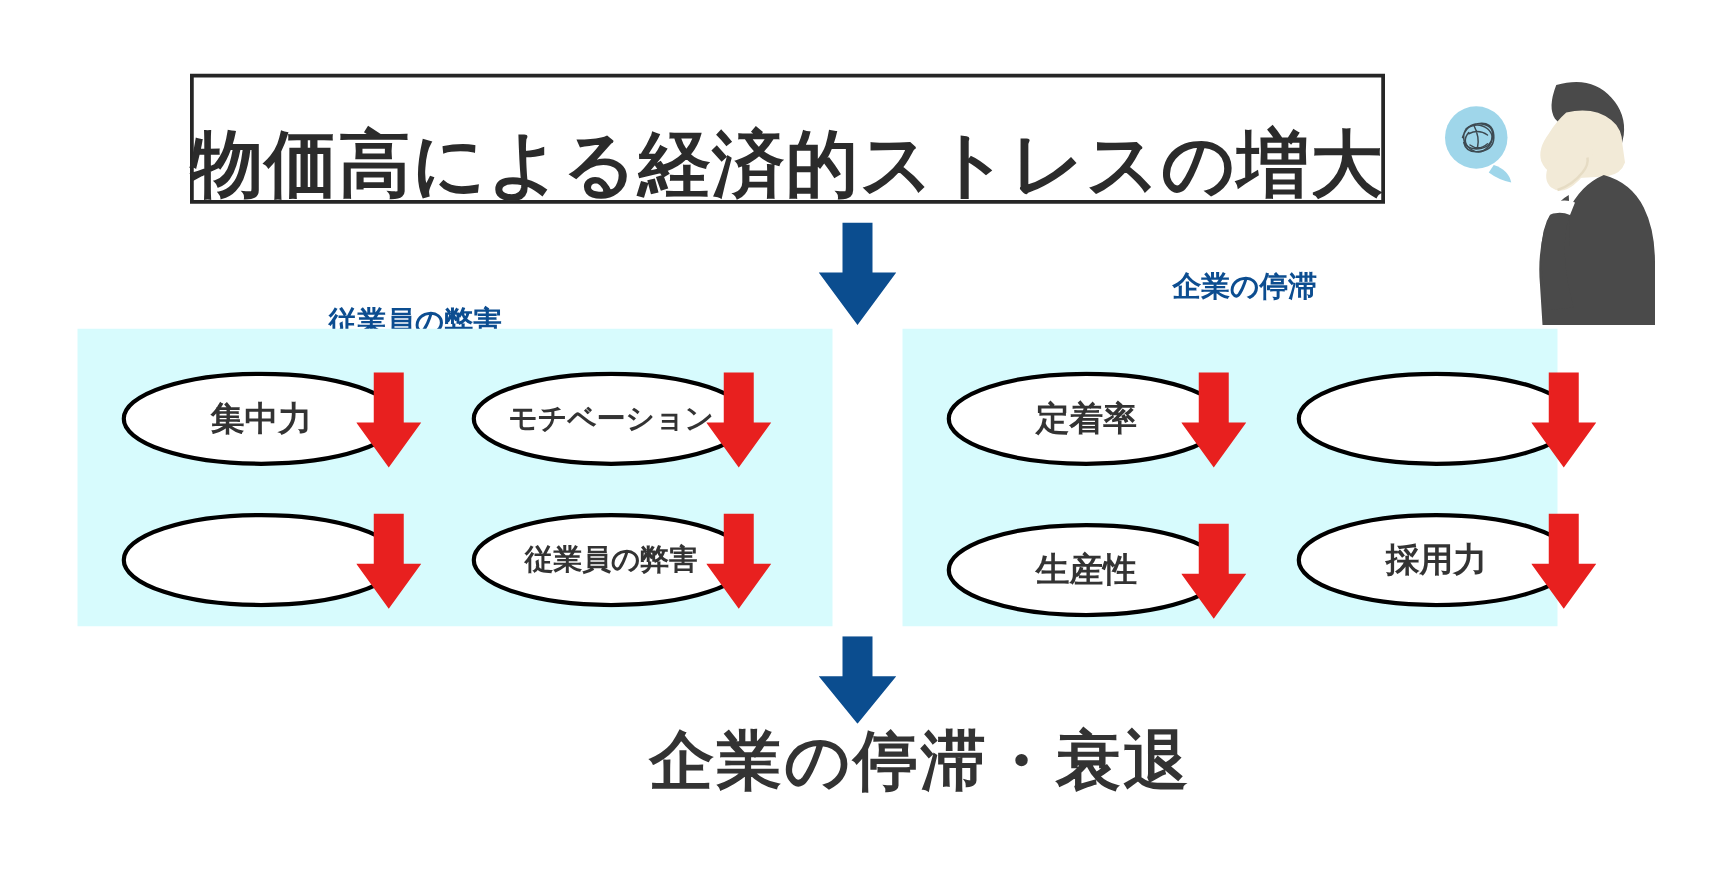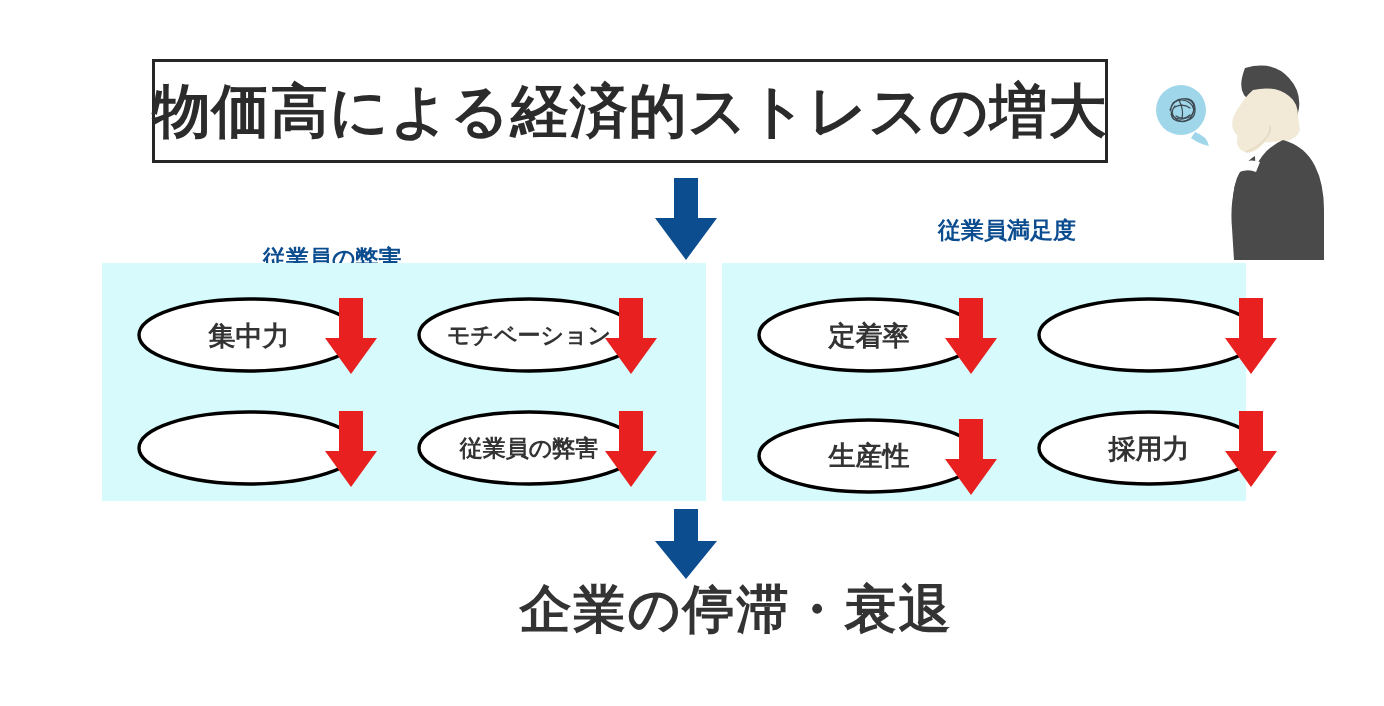--- a/index.html
+++ b/index.html
@@ -9,21 +9,21 @@
     background:#ffffff;
     font-family:"DejaVu Sans","Liberation Sans",sans-serif;
     overflow:hidden;
   }
   #stage{position:relative;width:1384px;height:706px;background:#fff;}
 
   
   .title-box{
     position:absolute;left:152px;top:59px;width:956px;height:104px;
     border:3px solid #262626;background:#ffffff;
-    display:flex;align-items:center;justify-content:center;
+    display:flex;align-items:flex-end;justify-content:center;
     box-sizing:border-box;
   }
   .title-text{
     font-size:58px;font-weight:700;color:#2b2b2b;
     letter-spacing:1px;white-space:nowrap;line-height:1;
   }
 
   
   .blue-arrow{position:absolute;}
   .blue-arrow svg{display:block;}
@@ -36,21 +36,21 @@
     color:#0c4d90;white-space:nowrap;line-height:1;
   }
   #label-left{left:263px;top:219px;margin-top:28px;}
   #label-right{left:938px;top:219px;}
 
   
   .panel{
     position:absolute;top:263px;height:238px;
     background:#d7fbfd;
   }
-  #panel-left{left:62px;width:604px;margin-left:40px;}
+  #panel-left{left:62px;width:604px;}
   #panel-right{left:722px;width:524px;text-align:center;}
 
   
   .item{position:absolute;width:256px;height:90px;}
   .item .ell{
     position:absolute;left:0;top:7px;width:224px;height:76px;
   }
   .item .ell svg{display:block;width:224px;height:76px;}
   .item .ell-label{
     position:absolute;left:0;top:7px;width:224px;height:76px;
@@ -119,21 +119,21 @@
     </svg>
   </div>
 
   <div class="blue-arrow" id="arrow-top">
     <svg viewBox="0 0 62 82" width="62" height="82" xmlns="http://www.w3.org/2000/svg">
       <path d="M19 0 L43 0 L43 40 L62 40 L31 82 L0 40 L19 40 Z" fill="#0b4d8f"></path>
     </svg>
   </div>
 
   <div class="section-label" id="label-left">従業員の弊害</div>
-  <div class="section-label" id="label-right">従業員満足度</div>
+  <div class="section-label" id="label-right">企業の停滞</div>
 
   <div class="panel" id="panel-left">
     <div class="item" style="left:35px;top:27px;">
       <div class="ell">
         <svg viewBox="0 0 224 76" xmlns="http://www.w3.org/2000/svg">
             <ellipse cx="112" cy="38" rx="110" ry="36" fill="#ffffff" stroke="#000000" stroke-width="3.4"></ellipse>
           </svg>
       </div>
       <div class="ell-label">集中力</div>
       <div class="red">

